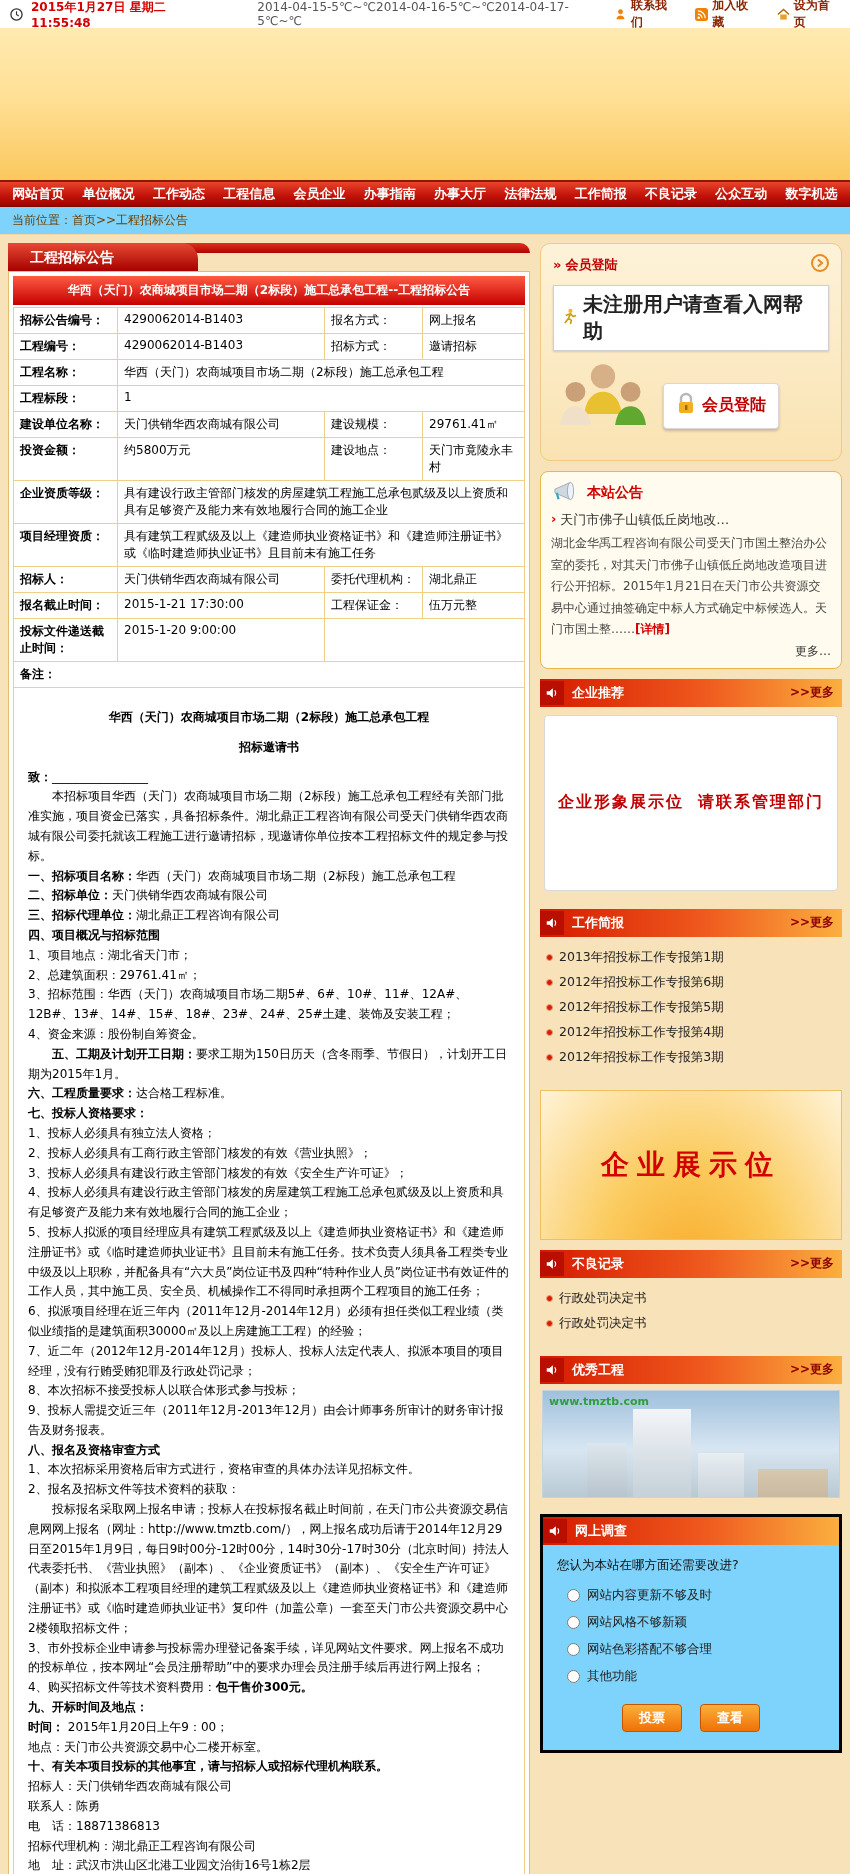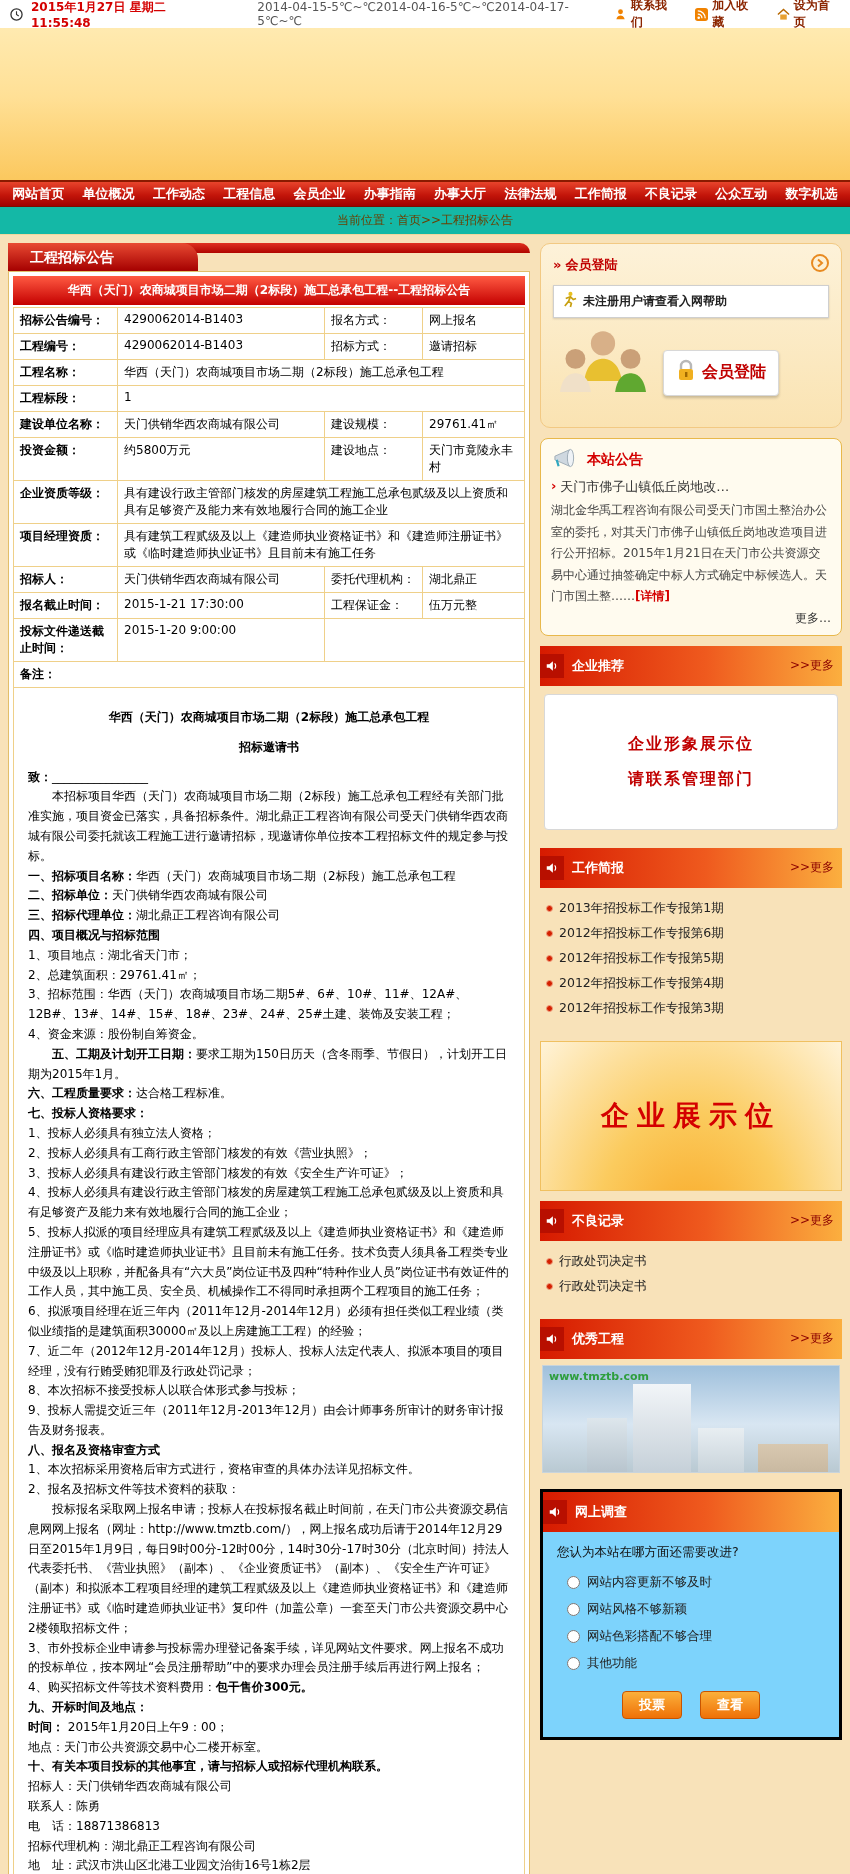--- a/index.html
+++ b/index.html
@@ -16,21 +16,21 @@
   .icon12 { width:13px; height:13px; display:inline-block; }
 
   
   .banner { height:152px; background:linear-gradient(180deg,#ffeab0 0%,#ffe096 45%,#fbc85e 100%); }
 
   
   .nav { height:27px; background:linear-gradient(180deg,#e8442c 0%,#c3150a 55%,#9e0200 100%); border-top:2px solid #8a1a00; border-bottom:1px solid #7a0e00; display:flex; align-items:center; justify-content:space-evenly; }
   .nav a { color:#fff; font-weight:bold; font-size:13px; text-decoration:none; padding:0 6px; cursor:pointer; }
 
   
-  .breadcrumb { background:#14b8a6; padding:5px 12px; color:#6b3f00; border-bottom:1px solid #f2d79c;text-align:center; }
+  .breadcrumb { background:#7dd3fc; padding:5px 12px; color:#6b3f00; border-bottom:1px solid #f2d79c; }
 
   
   .page { background:#f8e2b9; padding:8px; display:flex; gap:10px; align-items:flex-start; }
   .left-col { width:522px; }
   .right-col { width:302px; display:flex; flex-direction:column; gap:10px; }
 
   
   .tab-bar { position:relative; height:28px; }
   .tab-strip { position:absolute; top:0; left:0; right:0; height:10px; background:linear-gradient(180deg,#e03020,#b00500); border-radius:0 10px 0 0; }
   .tab { position:relative; width:190px; height:28px; line-height:28px; background:linear-gradient(180deg,#e84a32,#a50000); color:#fff; font-weight:bold; font-size:14px; padding-left:22px; border-radius:0 16px 0 0; }
@@ -46,39 +46,39 @@
   .doc { padding:6px 8px; line-height:1.65; }
   .doc p { margin:0; }
   .doc .tc { text-align:center; font-weight:bold; margin:10px 0; }
   .doc .ind1 { text-indent:2em; }
   .doc .ind2 { text-indent:2em; }
 
   
   .login-box { background:linear-gradient(180deg,#fdf2d9,#fae3b2); border:1px solid #f2c983; border-radius:10px; padding:10px 12px; }
   .login-head { display:flex; align-items:center; color:#c00000; font-weight:bold; font-size:13px; gap:4px; }
   .login-head .spacer { flex:1; }
-  .help-btn { margin:10px 0; display:flex; align-items:center; gap:6px; background:#fff; border:1px solid #cfcfcf; box-shadow:0 1px 2px rgba(0,0,0,.15); padding:5px 8px; font-size:12px; font-weight:bold; color:#222; text-decoration:none; cursor:pointer;font-family:Liberation Mono, monospace; }
+  .help-btn { margin:10px 0; display:flex; align-items:center; gap:6px; background:#fff; border:1px solid #cfcfcf; box-shadow:0 1px 2px rgba(0,0,0,.15); padding:5px 8px; font-size:20px; font-weight:bold; color:#222; text-decoration:none; cursor:pointer; }
   .login-body { display:flex; align-items:center; gap:10px; }
   .login-btn { display:flex; align-items:center; gap:6px; background:#fff; border:1px solid #d8d8d8; box-shadow:0 2px 3px rgba(0,0,0,.2); border-radius:4px; padding:8px 12px; color:#c00000; font-size:16px; font-weight:bold; text-decoration:none; cursor:pointer; }
 
   .announce-box { background:#fffbef; border:1px solid #e8b84b; border-radius:8px; padding:8px 10px; }
   .announce-head { display:flex; align-items:center; gap:8px; color:#d40000; font-weight:bold; font-size:14px; margin-bottom:6px; }
   .announce-headline { display:flex; gap:4px; color:#333; font-size:13px; text-decoration:none; margin:4px 0; cursor:pointer; }
   .announce-headline .arr { color:#d40000; font-weight:bold; }
   .announce-body { color:#444; line-height:1.8; margin:2px 0; }
   .announce-body .detail { color:#d40000; font-weight:bold; text-decoration:none; cursor:pointer; }
   .announce-more { text-align:right; }
   .announce-more a { color:#333; text-decoration:none; cursor:pointer; }
 
-  .shead { height:40px; display:flex; align-items:center; background:linear-gradient(90deg,#d61a00 0%,#ef5a1e 55%,#fbaf3f 100%); color:#fff; font-weight:bold; font-size:13px; gap:8px; padding-right:8px; }
+  .shead { height:28px; display:flex; align-items:center; background:linear-gradient(90deg,#d61a00 0%,#ef5a1e 55%,#fbaf3f 100%); color:#fff; font-weight:bold; font-size:13px; gap:8px; padding-right:8px; }
   .shead .spk { width:24px; height:24px; background:#b80f00; display:flex; align-items:center; justify-content:center; }
   .shead .ttl { flex:1; }
-  .shead .more { color:#8b0000; font-weight:normal; text-decoration:none; font-size:12px; cursor:pointer; }
-
-  .rec-box { background:#fff; border:1px solid #d8d8d8; border-radius:4px; margin:8px 4px; height:136px; display:flex; flex-direction:column; align-items:center; justify-content:center; gap:14px; }
+  .shead .more { color:#8b0000; font-weight:bold; text-decoration:none; font-size:12px; cursor:pointer; }
+
+  .rec-box { background:#fff; border:1px solid #d8d8d8; border-radius:4px; margin:8px 4px; height:176px; display:flex; flex-direction:row; align-items:center; justify-content:center; gap:14px; }
   .rec-box p { margin:0; color:#c00000; font-weight:bold; font-size:16px; letter-spacing:2px; }
 
   .blist { padding:8px 6px 10px 6px; }
   .b-item { display:flex; align-items:center; gap:6px; padding:4px 0; color:#222; font-size:12.5px; cursor:pointer; }
   .b-item .dot { width:7px; height:7px; border-radius:50%; background:#d42000; border:1px solid #f0a080; flex:0 0 auto; }
 
   .ad-banner { height:150px; border:1px solid #f0c060; background:radial-gradient(ellipse at 50% 130%, #f9a825 0%, #fbcb5e 45%, #fff3d8 100%); display:flex; align-items:center; justify-content:center; }
   .ad-banner span { color:#d40000; font-size:28px; font-weight:bold; letter-spacing:8px; }
 
   .pic-box { position:relative; height:108px; margin:6px 2px; background:linear-gradient(180deg,#9fc0dc 0%,#d8e6f2 55%,#b9c9d2 100%); overflow:hidden; border:1px solid #c8d4dc; cursor:pointer; }

